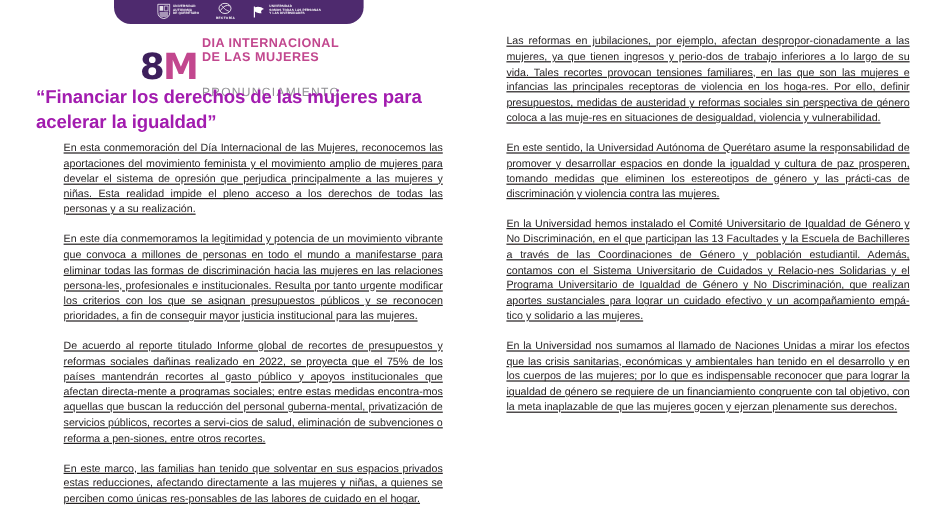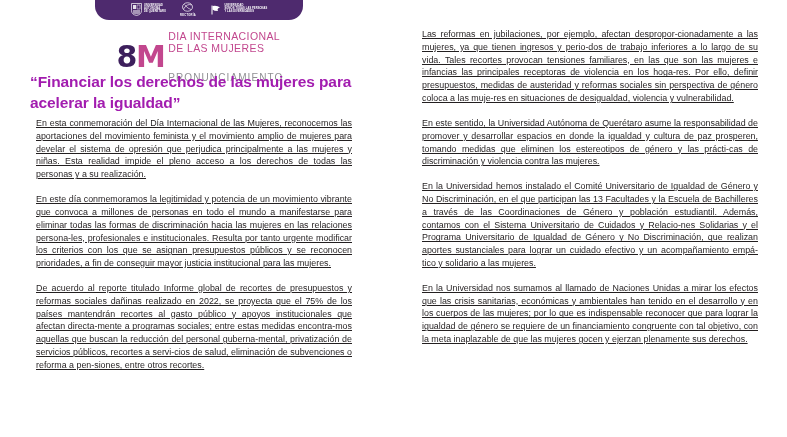--- a/index.html
+++ b/index.html
@@ -95,21 +95,21 @@
   .eightm-8 { color: #3d1f5c; }
   .eightm-m { color: #c2478e; }
   .eightm-right {
     display: flex;
     flex-direction: column;
     justify-content: center;
     padding-top: 1px;
   }
   .eightm-l1, .eightm-l2 {
     color: #c2478e;
-    font-weight: normal;
+    font-weight: bold;
     font-size: 10.5px;
     letter-spacing: 0.4px;
     line-height: 1.1;
   }
   .eightm-l3 {
     color: #8f8f93;
     font-size: 10px;
     letter-spacing: 1.1px;
     line-height: 1.25;
     margin-top: 18px;
@@ -129,21 +129,21 @@
   }
 
   
   .col {
     position: absolute;
     top: 0;
     box-sizing: border-box;
     text-decoration: underline;
   }
   .col-left {
-    left: 36px;
+    left: 53px;
     top: 117px;
     width: 316px;
   }
   .col-right {
     left: 422px;
     top: 28px;
     width: 336px;
   }
   .col p {
     margin: 0 0 12px 0;
@@ -211,20 +211,21 @@
     </div>
   </div>
 </div>
 
 <div class="title">“Financiar los derechos de las mujeres para acelerar la igualdad”</div>
 
 <div class="col col-left">
   <p>En esta conmemoración del Día Internacional de las Mujeres, reconocemos las aportaciones del movimiento feminista y el movimiento amplio de mujeres para develar el sistema de opresión que perjudica principalmente a las mujeres y niñas. Esta realidad impide el pleno acceso a los derechos de todas las personas y a su realización.</p>
   <p>En este día conmemoramos la legitimidad y potencia de un movimiento vibrante que convoca a millones de personas en todo el mundo a manifestarse para eliminar todas las formas de discriminación hacia las mujeres en las relaciones persona-les, profesionales e institucionales. Resulta por tanto urgente modificar los criterios con los que se asignan presupuestos públicos y se reconocen prioridades, a fin de conseguir mayor justicia institucional para las mujeres.</p>
   <p>De acuerdo al reporte titulado Informe global de recortes de presupuestos y reformas sociales dañinas  realizado en 2022, se proyecta que el 75% de los países mantendrán recortes al gasto público y apoyos institucionales que afectan directa-mente a programas sociales; entre estas medidas encontra-mos aquellas que buscan la reducción del personal guberna-mental, privatización de servicios públicos, recortes a servi-cios de salud, eliminación de subvenciones o reforma a pen-siones, entre otros recortes.</p>
+  <p>En este marco, las familias han tenido que solventar en sus espacios privados estas reducciones, afectando directamente a las mujeres y niñas, a quienes se perciben como únicas res-ponsables de las labores de cuidado en el hogar.</p>
 </div>
 
 <div class="col col-right">
   <p>Las reformas en jubilaciones, por ejemplo, afectan despropor-cionadamente a las mujeres, ya que tienen ingresos y perio-dos de trabajo inferiores a lo largo de su vida. Tales recortes provocan tensiones familiares, en las que son las mujeres e infancias las principales receptoras de violencia en los hoga-res. Por ello, definir presupuestos, medidas de austeridad y reformas sociales sin perspectiva de género coloca a las muje-res en situaciones de desigualdad, violencia y vulnerabilidad.</p>
   <p>En este sentido, la Universidad Autónoma de Querétaro asume la responsabilidad de promover y desarrollar espacios en donde la igualdad y cultura de paz prosperen, tomando medidas que eliminen los estereotipos de género y las prácti-cas de discriminación y violencia contra las mujeres.</p>
   <p>En la Universidad hemos instalado el Comité Universitario de Igualdad de Género y No Discriminación, en el que participan las 13 Facultades y la Escuela de Bachilleres a través de las Coordinaciones de Género y población estudiantil. Además, contamos con el Sistema Universitario de Cuidados y Relacio-nes Solidarias y el Programa Universitario de Igualdad de Género y No Discriminación, que realizan aportes sustanciales para lograr un cuidado efectivo y un acompañamiento empá-tico y solidario a las mujeres.</p>
   <p>En la Universidad nos sumamos al llamado de Naciones Unidas a mirar los efectos que las crisis sanitarias, económicas y ambientales han tenido en el desarrollo y en los cuerpos de las mujeres; por lo que es indispensable reconocer que para lograr la igualdad de género se requiere de un financiamiento congruente con tal objetivo, con la meta inaplazable de que las mujeres gocen y ejerzan plenamente sus derechos.</p>
 </div>
 
 </body></html>

